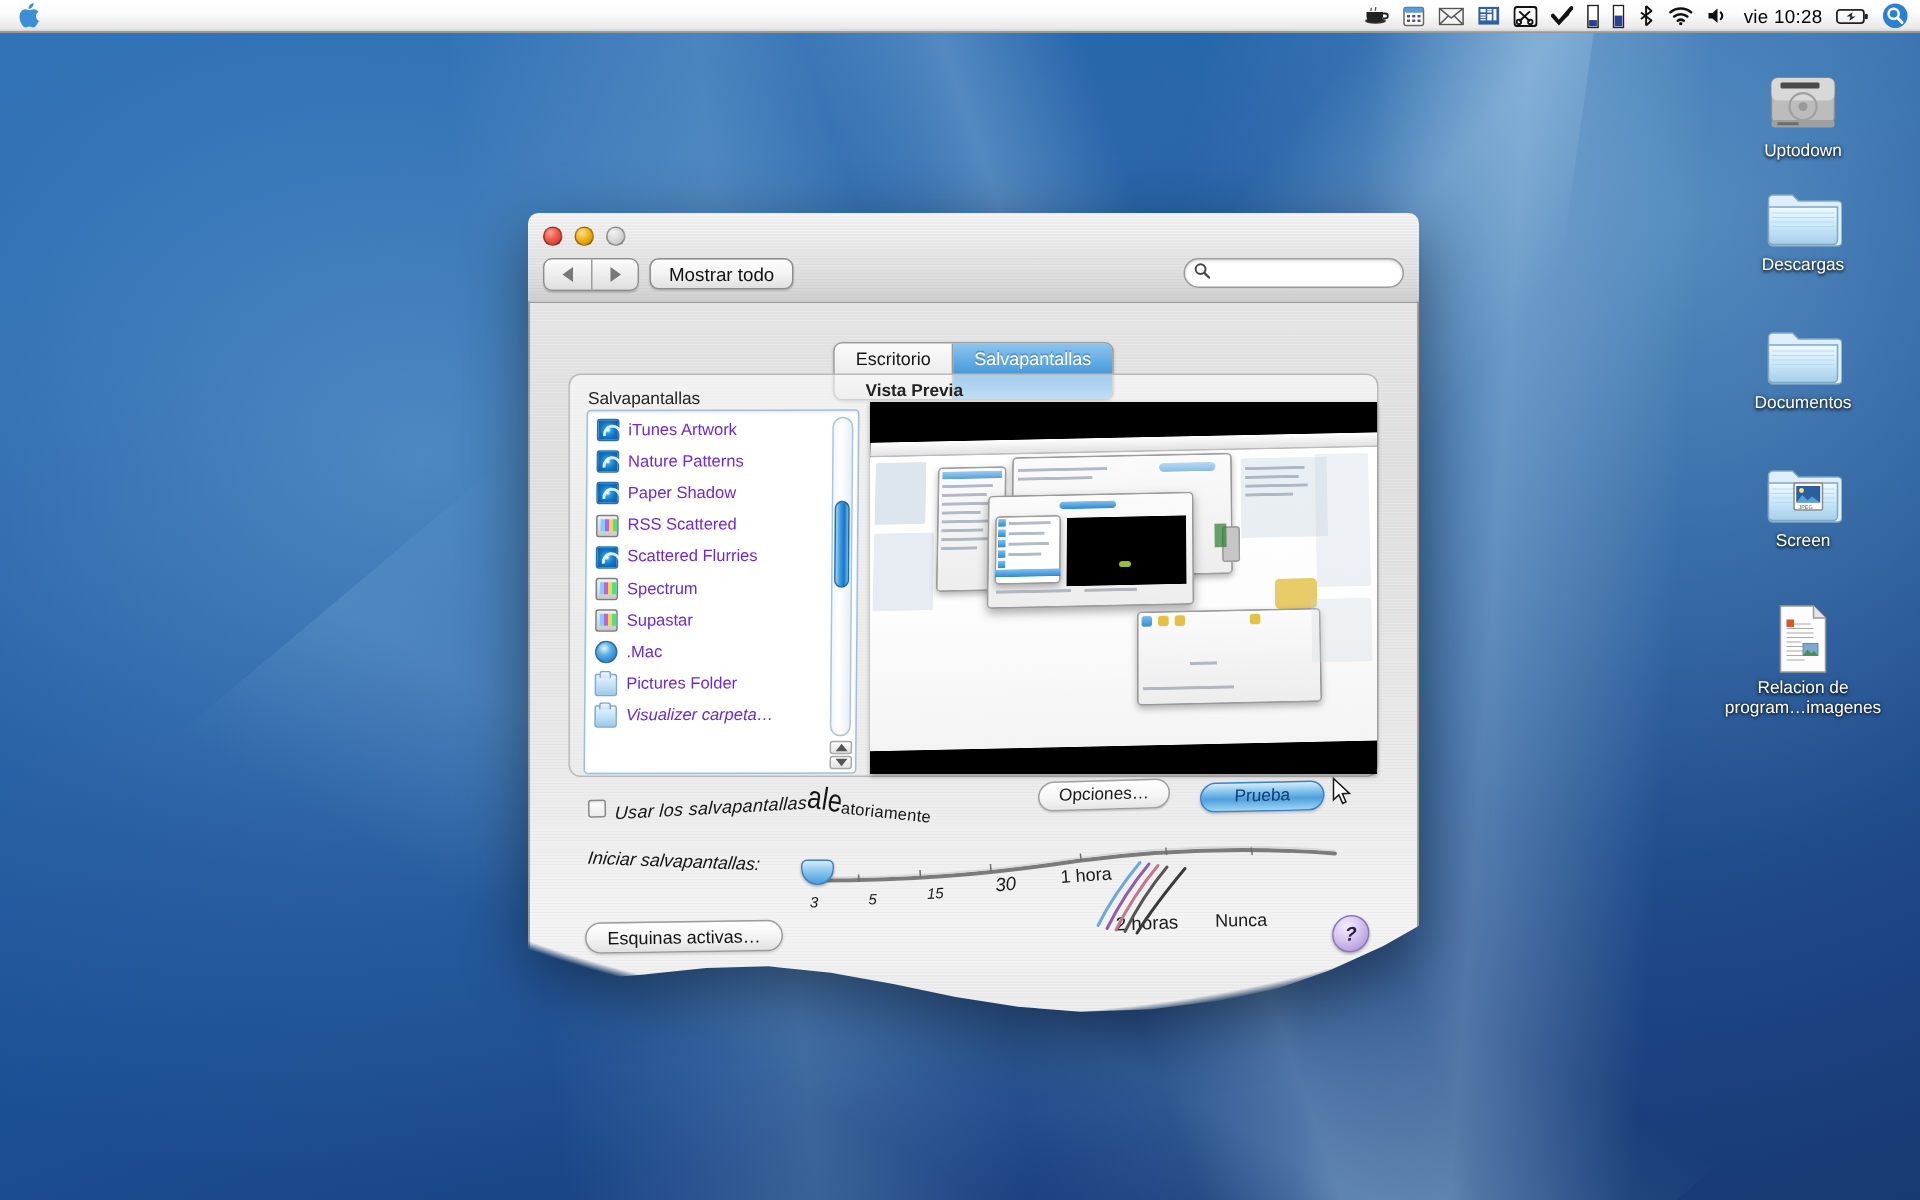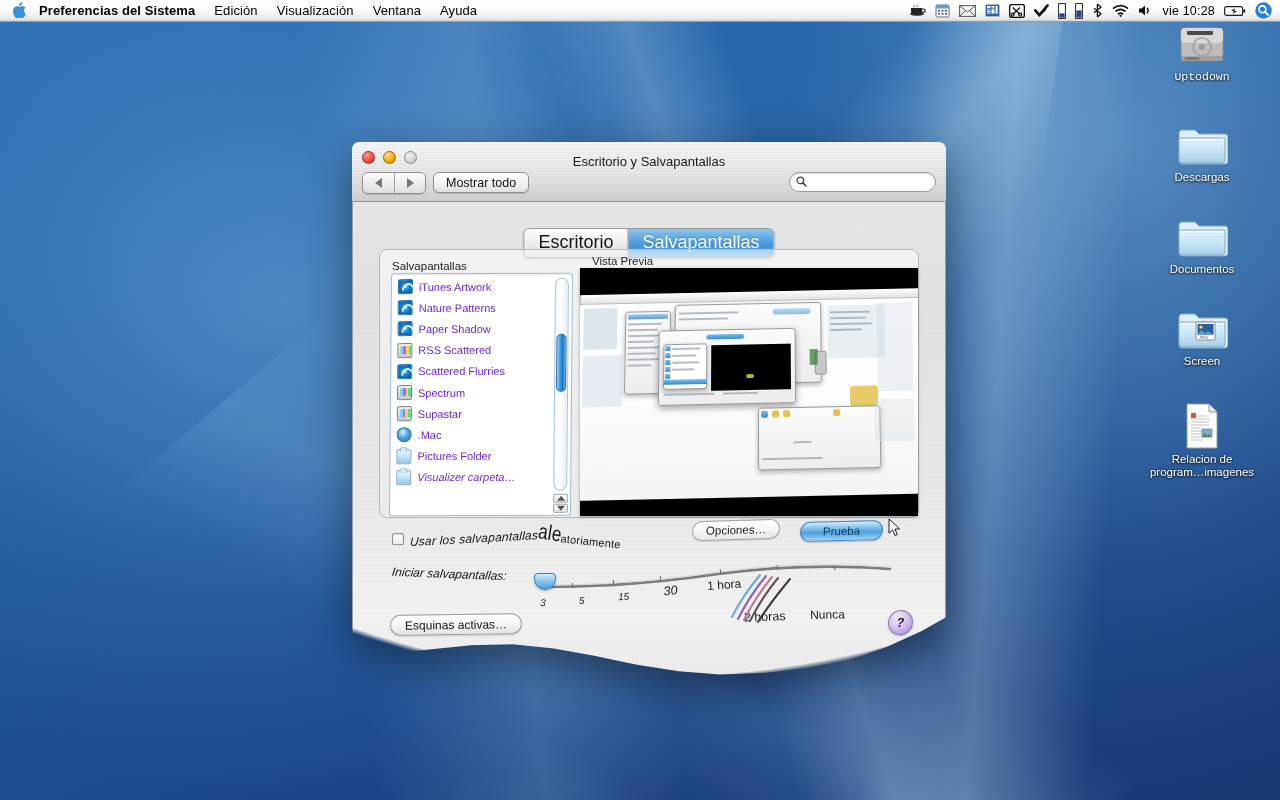--- a/index.html
+++ b/index.html
@@ -131,37 +131,37 @@
   }
   .searchbox input{ border:none; outline:none; font-size:11.5px; width:115px; background:transparent;
     font-family:"Liberation Sans", sans-serif; }
 
   
   .tabs{
     position:absolute; left:50%; top:86px; transform:translateX(-50%);
     display:flex; border:1px solid #9b9b9b; border-radius:6px; overflow:hidden;
     box-shadow:0 1px 2px rgba(0,0,0,.2);
   }
-  .tab{ padding:3px 14px 4px; font-size:18px; color:#161616;
+  .tab{ padding:3px 14px 20px; font-size:12px; color:#161616;
     background:linear-gradient(180deg,#fcfcfc 0%,#ededed 50%,#dcdcdc 100%); }
   .tab+.tab{ border-left:1px solid #9b9b9b; }
   .tab.active{
     color:#fff; text-shadow:0 -1px 0 rgba(0,0,0,.22);
     background:linear-gradient(180deg,#8fc4ec 0%,#5aa7e2 38%,#3f93d6 62%,#74b9e9 100%);
   }
 
   
   .panel{
     position:absolute; left:27px; top:107px; right:27px; height:269px;
     border:1px solid #b9b9b9; border-radius:8px;
     background:linear-gradient(180deg,rgba(255,255,255,.55),rgba(240,240,240,.35));
   }
   .sec-label{ position:absolute; font-size:11.5px; color:#232323; }
   .lbl-ss{ left:40px; top:118px; }
-  .lbl-vp{ left:240px; top:113px; }
+  .lbl-vp{ left:225px; top:113px;font-weight:bold; }
 
   
   .sslist{
     position:absolute; left:38px; top:131px; width:182px; height:243px;
     background:#fff; border:1px solid #9fbfd8; border-radius:3px;
     overflow:hidden;
     box-shadow:inset 0 1px 2px rgba(0,0,0,.1);
     transform:skewY(-0.6deg) rotate(.5deg);
   }
   .ss-rows{ position:absolute; left:0; top:2px; width:165px; }
@@ -301,27 +301,20 @@
   <div class="streak s5"></div>
 </div>
 
 <div id="menubar">
   <div class="apple">
     <svg width="15" height="17" viewBox="0 0 15 17">
       <path d="M10.4 0c.1 1-.3 2-.9 2.7-.6.7-1.6 1.3-2.5 1.2-.1-1 .4-2 .9-2.6C8.6.6 9.6.1 10.4 0z" fill="#3b8fd6"></path>
       <path d="M13.6 12.3c-.3.8-.5 1.1-.9 1.8-.6 1-1.5 2.2-2.6 2.2-1 0-1.2-.6-2.5-.6s-1.6.6-2.5.6c-1.1 0-2-1.1-2.6-2.1C.8 11.5.6 8.1 1.7 6.3c.8-1.3 2-2.1 3.2-2.1s1.9.6 2.9.6c.9 0 1.5-.6 2.9-.6 1.1 0 2.2.6 3 1.6-2.6 1.4-2.2 5.1.9 6.5z" fill="#3b8fd6"></path>
     </svg>
   </div>
-  <div class="menus">
-    <div class="menu-item bold">Preferencias del Sistema</div>
-    <div class="menu-item">Edición</div>
-    <div class="menu-item">Visualización</div>
-    <div class="menu-item">Ventana</div>
-    <div class="menu-item">Ayuda</div>
-  </div>
 
   <div class="right">
     <div class="mbicon">
       <svg width="17" height="13" viewBox="0 0 17 13">
         <ellipse cx="8" cy="10" rx="7" ry="1.8" fill="#333"></ellipse>
         <path d="M2 4h11v3a4 4 0 0 1-4 4H6a4 4 0 0 1-4-4V4z" fill="#222"></path>
         <path d="M13 5h1.6a1.6 1.6 0 0 1 0 3.2H13" fill="none" stroke="#222" stroke-width="1.2"></path>
         <path d="M5 1.2c.6.8-.4 1.3 0 2.2M8 .8c.6.9-.4 1.4 0 2.4" stroke="#555" stroke-width=".9" fill="none"></path>
       </svg>
     </div>
@@ -418,21 +411,21 @@
     <div class="mbicon">
       <svg width="17" height="17" viewBox="0 0 17 17">
         <circle cx="8.5" cy="8.5" r="8.2" fill="#2b7fd4"></circle>
         <circle cx="7.4" cy="7.2" r="3.4" fill="none" stroke="#fff" stroke-width="1.7"></circle>
         <path d="M10.1 9.9 13 12.9" stroke="#fff" stroke-width="2" stroke-linecap="round"></path>
       </svg>
     </div>
   </div>
 </div>
 
-<div class="dicon" style="left:1132px; top:16px;font-family:Liberation Mono, monospace;">
+<div class="dicon" style="left:1132px; top:40px;">
   <div class="glyph">
     <svg width="50" height="46" viewBox="0 0 50 46">
       <rect x="4" y="6" width="42" height="30" rx="4" fill="#bcbcbc" stroke="#8d8d8d"></rect>
       <rect x="4" y="6" width="42" height="15" rx="4" fill="#d8d8d8"></rect>
       <rect x="10" y="9" width="26" height="4" rx="1" fill="#4a4a4a"></rect>
       <circle cx="25" cy="25" r="9" fill="none" stroke="#a0a0a0" stroke-width="1.5"></circle>
       <circle cx="25" cy="25" r="3" fill="#9a9a9a"></circle>
       <rect x="4" y="34" width="42" height="5" rx="2" fill="#9f9f9f"></rect>
       <rect x="8" y="35.5" width="14" height="2" fill="#6d6d6d"></rect>
     </svg>
@@ -524,21 +517,20 @@
 
 <div id="prefwin">
   <div class="win-body"></div>
 
   <div class="win-titlebar">
     <div class="lights">
       <div class="light l-close"></div>
       <div class="light l-min"></div>
       <div class="light l-zoom"></div>
     </div>
-    <div class="win-title">Escritorio y Salvapantallas</div>
     <div class="navbtns">
       <div class="navbtn">
           <span class="tri tri-l"></span>
         </div>
       <div class="navbtn">
           <span class="tri tri-r"></span>
         </div>
     </div>
     <div class="showall">Mostrar todo</div>
     <div class="searchbox">

